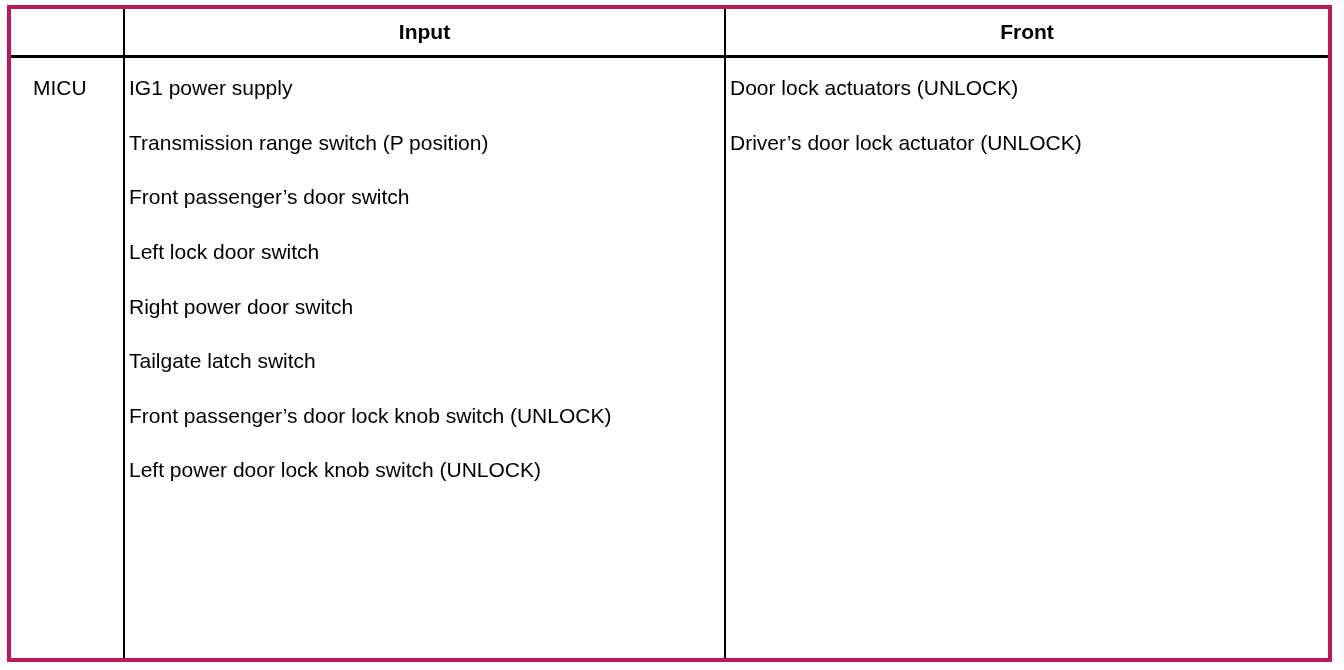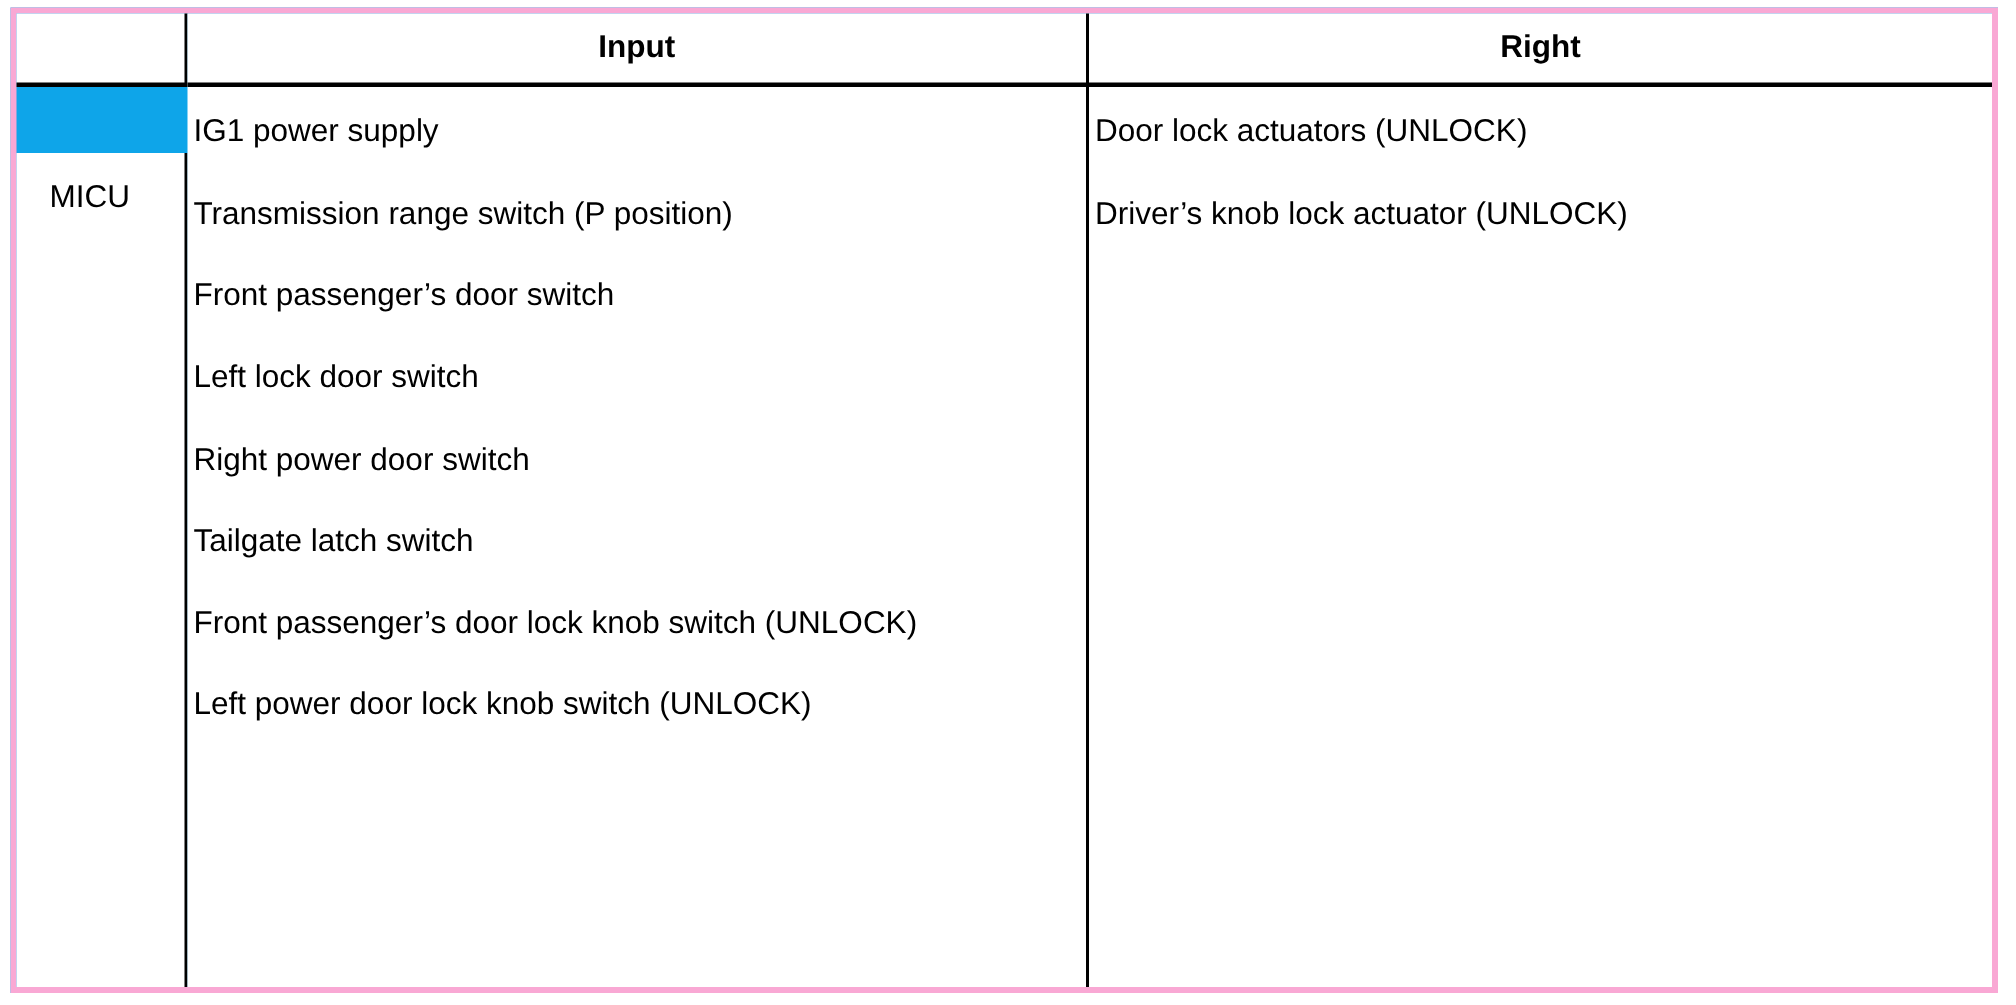--- a/index.html
+++ b/index.html
@@ -10,22 +10,22 @@
     font-family: "Liberation Sans", "DejaVu Sans", sans-serif;
     color: #000000;
     overflow: hidden;
   }
   .io-table {
     position: absolute;
     left: 7px;
     top: 5px;
     width: 1325px;
     height: 657px;
-    border: 4px solid #f9a8d4;
-    background: #0ea5e9;
+    border: 4px solid #be185d;
+    background: #be185d;
     display: grid;
     grid-template-columns: 114px 601px 1fr;
     grid-template-rows: 49px 1fr;
   }
   .cell {
     background: #ffffff;
   }
   .col-divider-r {
     border-right: 2px solid #000000;
   }
@@ -36,54 +36,53 @@
     justify-content: center;
     font-weight: bold;
     font-size: 21px;
   }
   .body-cell {
     padding-top: 3px;
     font-size: 21px;
   }
   .label-cell {
     padding-left: 22px;
-    margin-top: 44px;
   }
   .list-cell {
     padding-left: 4px;
   }
   .item, .row-label {
     height: 54.6px;
     display: flex;
     align-items: center;
     white-space: nowrap;
   }
 </style>
 </head>
 <body>
 
 <div class="io-table">
 
   <div class="cell header-cell col-divider-r"></div>
   <div class="cell header-cell col-divider-r">Input</div>
-  <div class="cell header-cell">Right</div>
+  <div class="cell header-cell">Front</div>
 
   <div class="cell body-cell label-cell col-divider-r">
     <div class="row-label">MICU</div>
   </div>
 
   <div class="cell body-cell list-cell col-divider-r">
       <div class="item">IG1 power supply</div>
       <div class="item">Transmission range switch (P position)</div>
       <div class="item">Front passenger’s door switch</div>
       <div class="item">Left lock door switch</div>
       <div class="item">Right power door switch</div>
       <div class="item">Tailgate latch switch</div>
       <div class="item">Front passenger’s door lock knob switch (UNLOCK)</div>
       <div class="item">Left power door lock knob switch (UNLOCK)</div>
     </div>
 
   <div class="cell body-cell list-cell">
       <div class="item">Door lock actuators (UNLOCK)</div>
-      <div class="item">Driver’s knob lock actuator (UNLOCK)</div>
+      <div class="item">Driver’s door lock actuator (UNLOCK)</div>
     </div>
 
 </div>
 
 </body></html>

